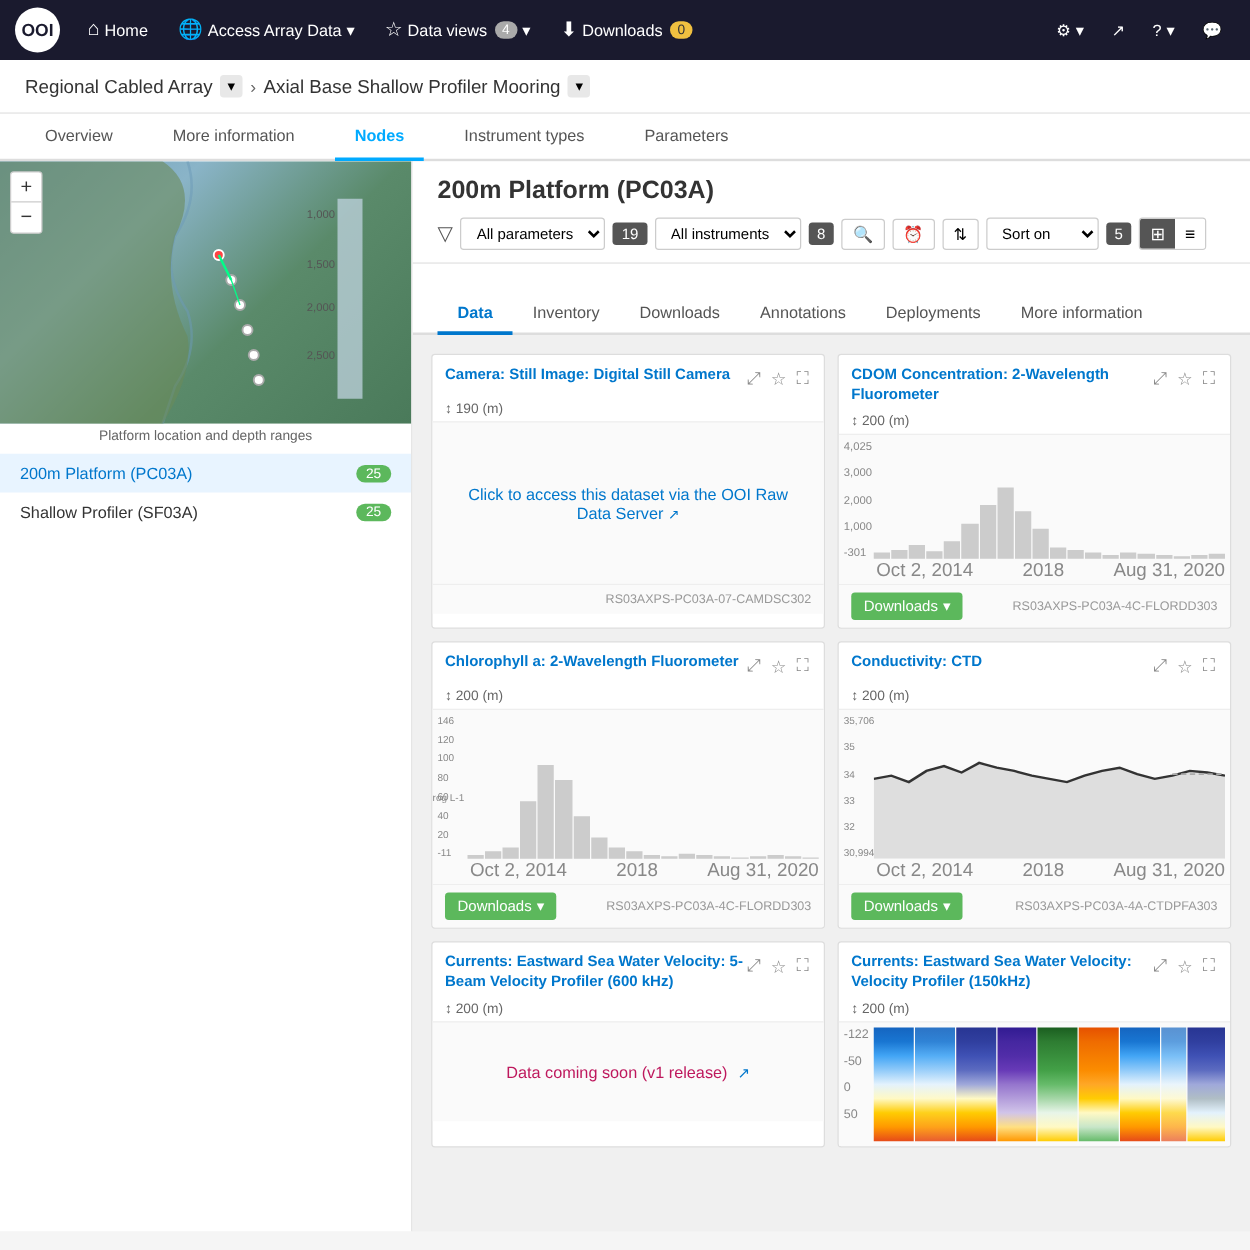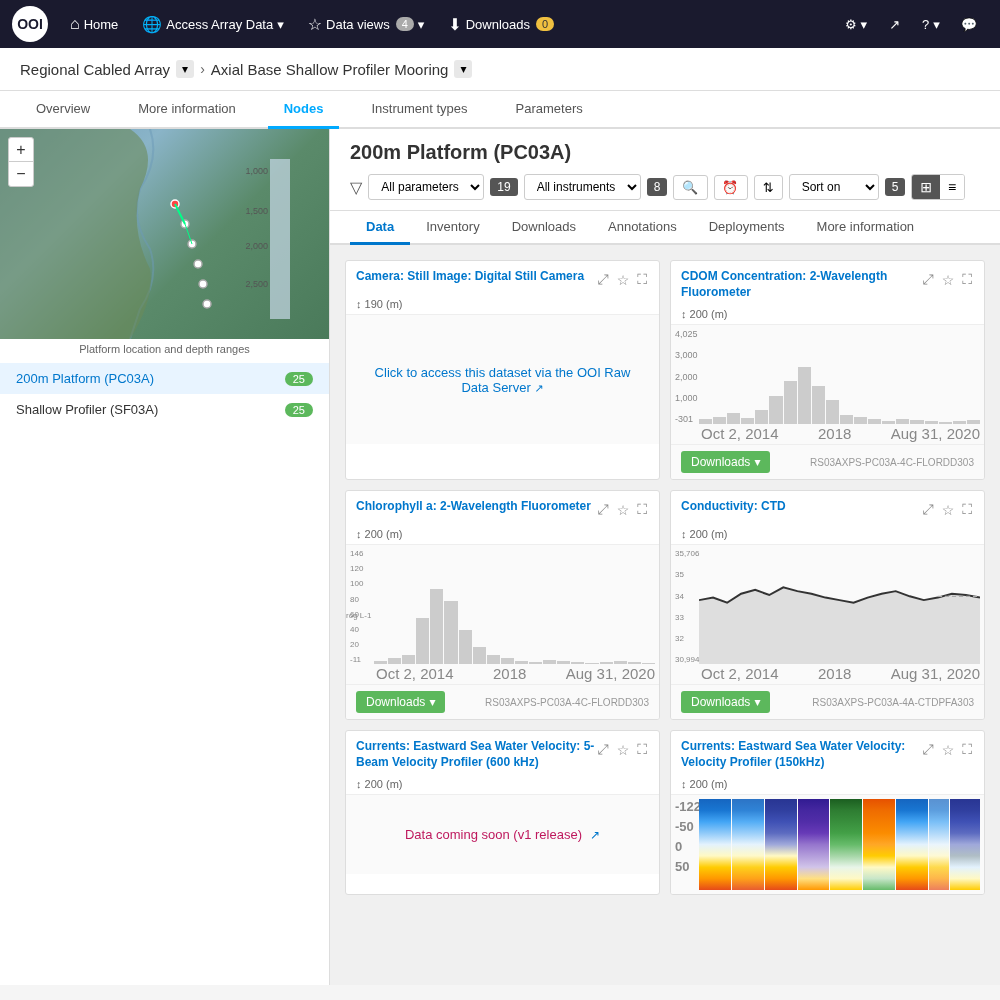--- a/index.html
+++ b/index.html
@@ -254,20 +254,21 @@
       border-bottom: 2px solid #ddd;
       padding: 0 20px;
     }
     .content-tab {
       padding: 8px 16px;
       cursor: pointer;
       font-size: 13px;
       color: #555;
       border-bottom: 3px solid transparent;
       margin-bottom: -2px;
+      margin-top: 23px;
     }
     .content-tab.active {
       color: #0077cc;
       border-bottom: 3px solid #0077cc;
       font-weight: 600;
     }
 
     
     .dataset-grid {
       display: grid;
@@ -565,20 +566,24 @@
             <button class="action-btn">☆</button>
             <button class="action-btn">⛶</button>
           </div>
         </div>
         <div class="depth-label">
           <span>↕</span> 190 (m)
         </div>
         <div class="dataset-card-link">
           <span style="color:#0077cc;">Click to access this dataset via the OOI Raw Data Server <span style="font-size:11px;">↗</span></span>
         </div>
+        <div class="dataset-footer">
+          <div></div>
+          <span class="dataset-id">RS03AXPS-PC03A-07-CAMDSC302</span>
+        </div>
       </div>
 
       <div class="dataset-card">
         <div class="dataset-card-header">
           <span class="dataset-title">CDOM Concentration: 2-Wavelength Fluorometer</span>
           <div class="dataset-actions">
             <button class="action-btn">⤢</button>
             <button class="action-btn">☆</button>
             <button class="action-btn">⛶</button>
           </div>
@@ -762,21 +767,21 @@
           <div class="dataset-actions">
             <button class="action-btn">⤢</button>
             <button class="action-btn">☆</button>
             <button class="action-btn">⛶</button>
           </div>
         </div>
         <div class="depth-label">
           <span>↕</span> 200 (m)
         </div>
         <div class="chart-area" style="height:100px;">
-          <div class="chart-axis-labels" style="font-size:13px;font-weight:bold;">
+          <div class="chart-axis-labels" style="font-size:10px;">
             <span>-122</span>
             <span>-50</span>
             <span>0</span>
             <span>50</span>
           </div>
 
           <div style="position:absolute;left:28px;right:4px;top:4px;bottom:4px;display:flex;gap:1px;">
             <div style="flex:1;background:linear-gradient(180deg,#1565c0,#1976d2,#42a5f5,#90caf9,#e3f2fd,#fff9c4,#ffcc02,#ff9800,#e64a19);"></div>
             <div style="flex:1;background:linear-gradient(180deg,#1565c0,#1976d2,#42a5f5,#90caf9,#e3f2fd,#fff9c4,#ffcc02,#ff9800,#e64a19);opacity:0.9"></div>
             <div style="flex:1;background:linear-gradient(180deg,#283593,#303f9f,#3f51b5,#5c6bc0,#9fa8da,#fff9c4,#ffcc02,#ff9800,#e64a19);"></div>

